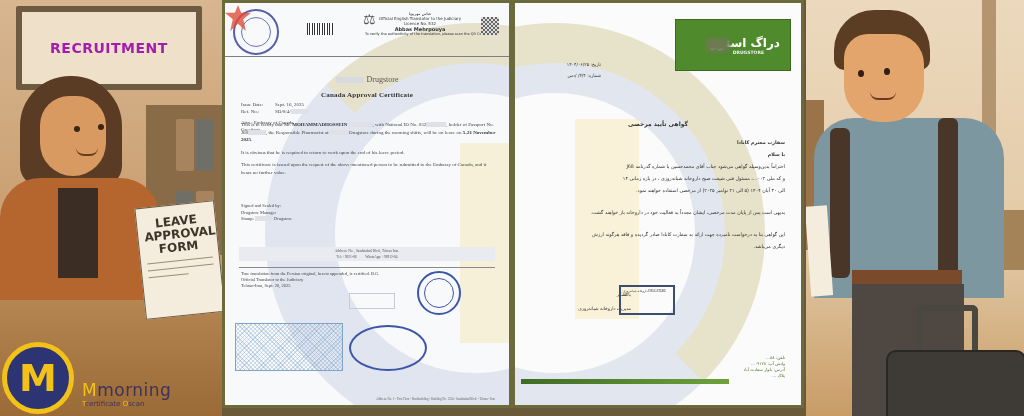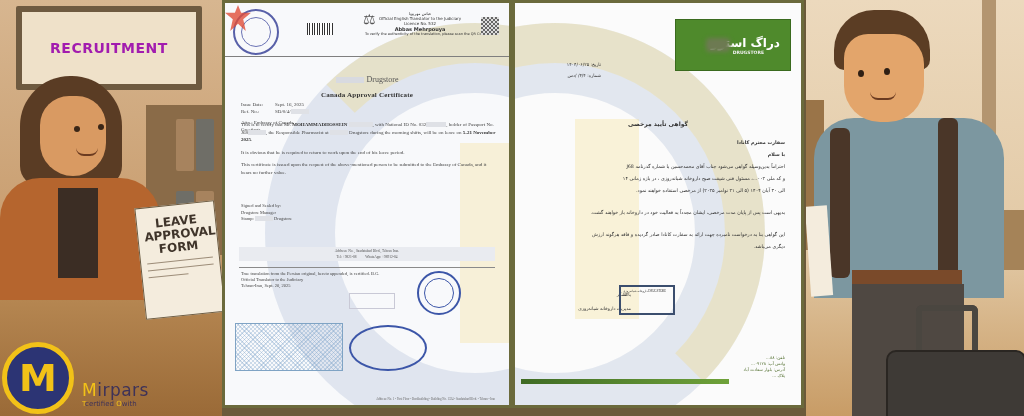--- a/index.html
+++ b/index.html
@@ -126,22 +126,22 @@
   <div class="desk-left"></div>
   <div class="form-paper">
     <div class="form-title">LEAVE APPROVAL FORM</div>
     <div class="form-line"></div>
     <div class="form-line"></div>
     <div class="form-line" style="width:60%;"></div>
   </div>
   <div class="logo">
     <span class="logo-m">M</span>
   </div>
-  <div class="brand-name"><span class="first">M</span><span>irpars</span></div>
-  <div class="brand-sub"><span class="hl">T</span><span>certified </span><span class="hl">O</span><span>with</span></div>
+  <div class="brand-name"><span class="first">M</span><span>morning</span></div>
+  <div class="brand-sub"><span class="hl">T</span><span>certificate </span><span class="hl">O</span><span>scan</span></div>
 </div>
 
 <div class="doc doc-en">
   <div class="wm-circle" style="left:40px;top:20px;"></div>
   <div class="wm-arc" style="left:40px;top:20px;"></div>
   <div class="wm-bar" style="left:235px;top:140px;height:200px;"></div>
 
   <div class="en-header">
     <div class="seal" style="left:8px;top:4px;width:46px;height:46px;">
         <div class="seal-inner" style="left:6px;top:6px;width:30px;height:30px;"></div>

